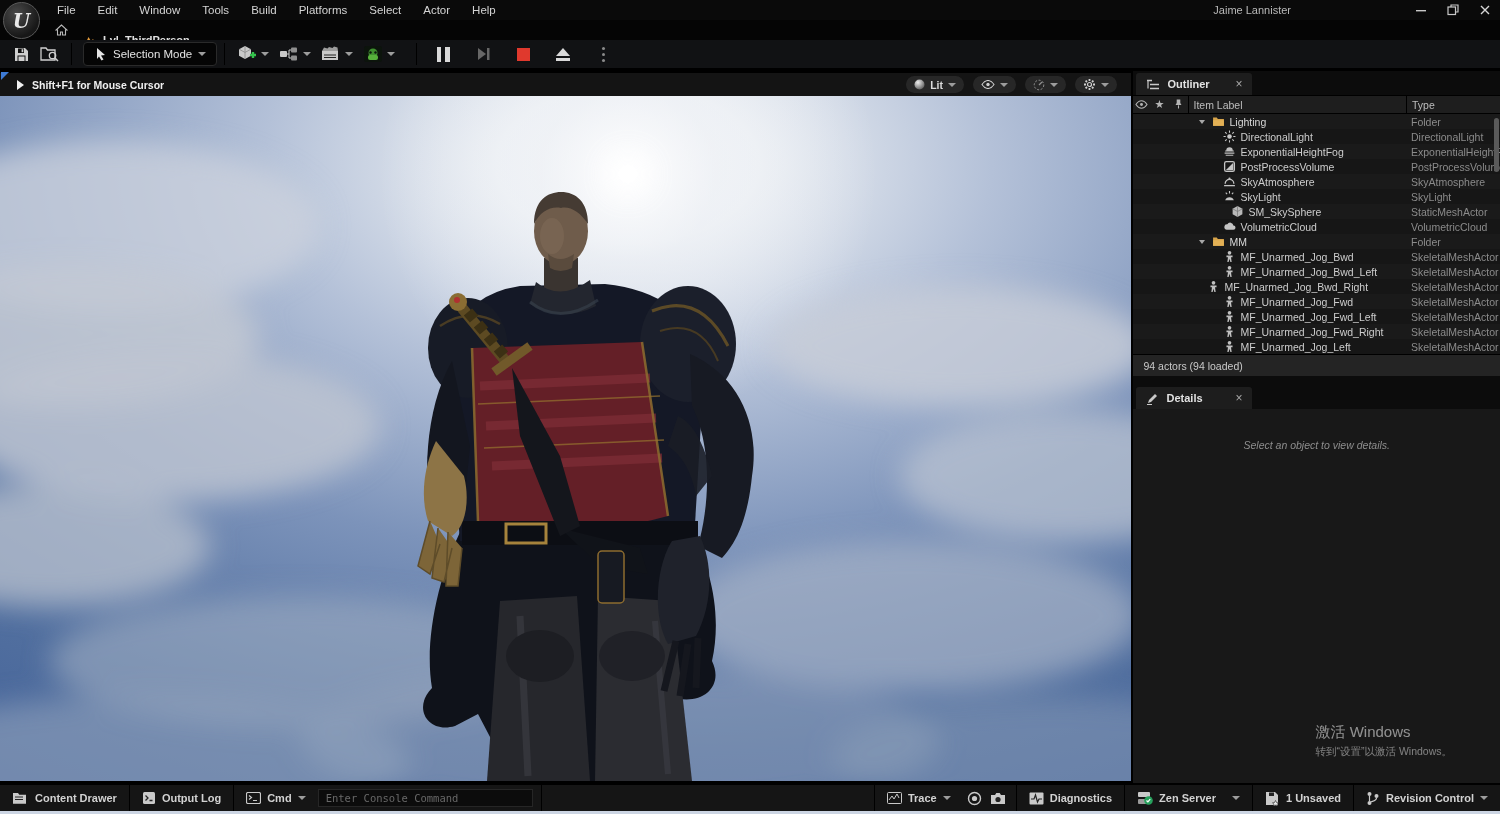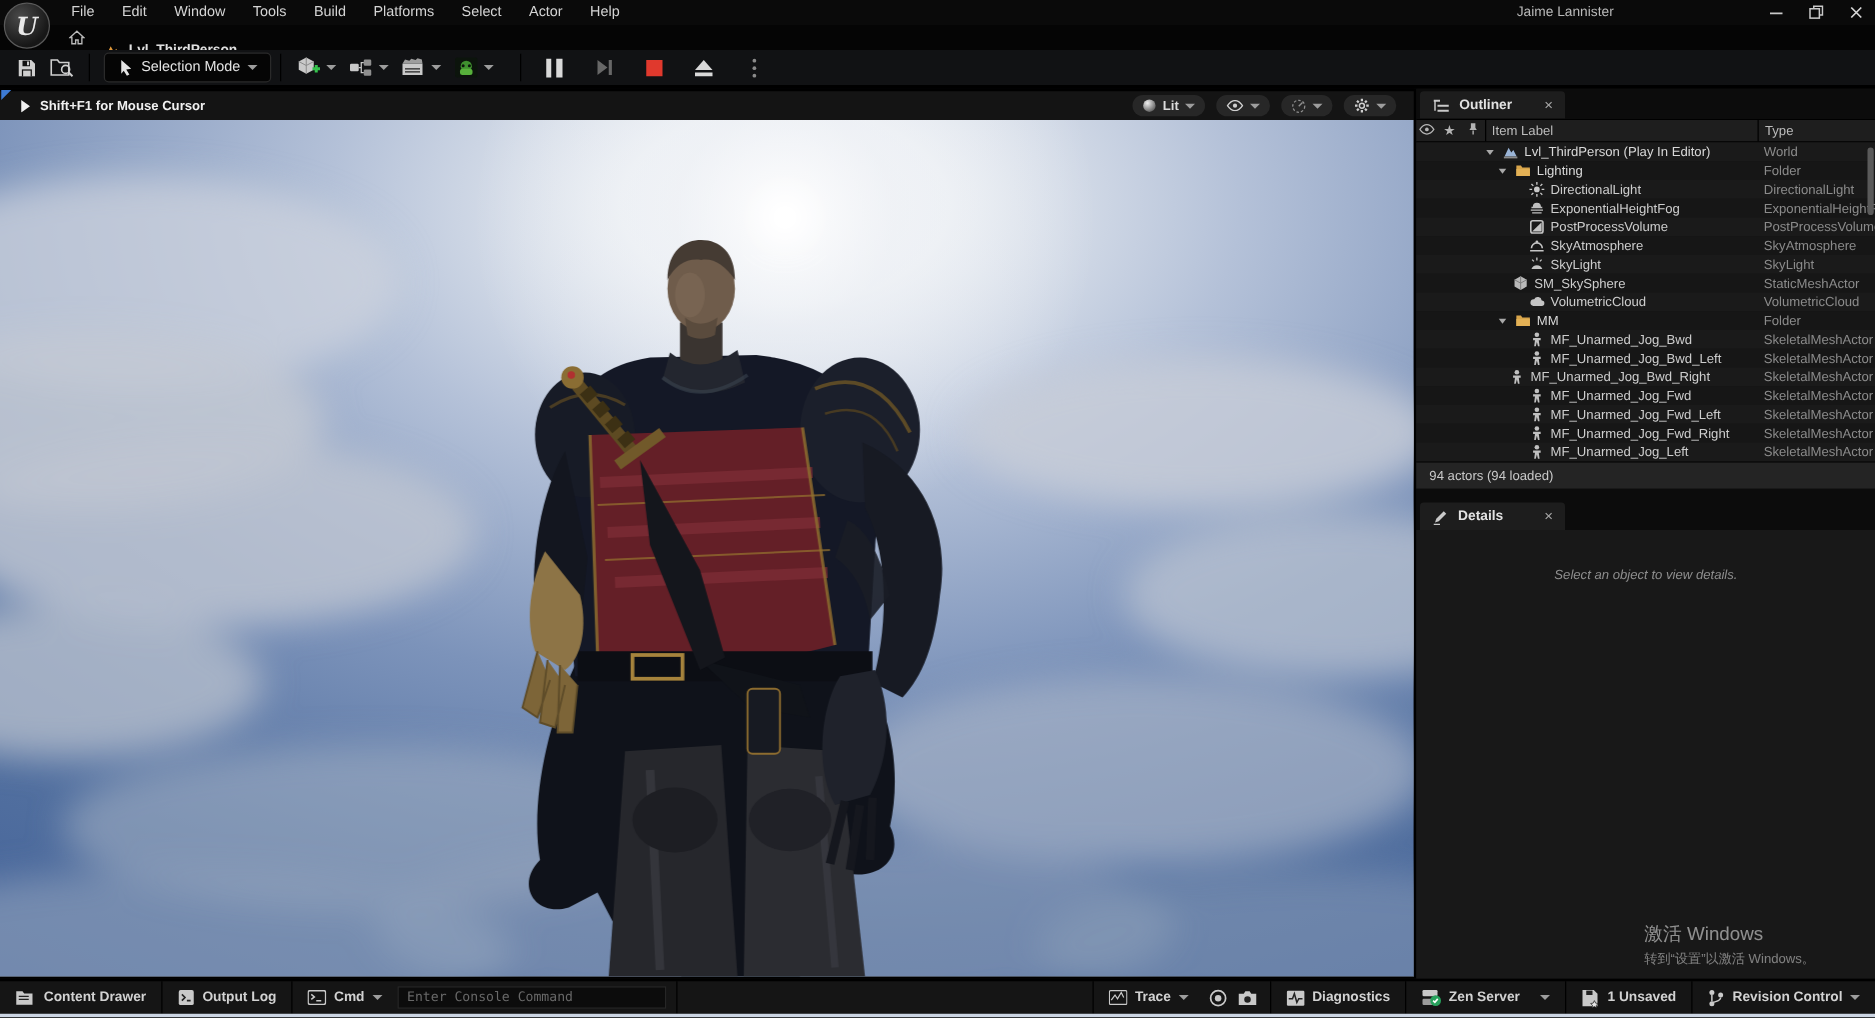--- a/index.html
+++ b/index.html
@@ -409,33 +409,20 @@
         <span class="c-star">★</span>
         <span class="c-pin"><svg width="9" height="12" viewBox="0 0 10 12">
               <path d="M3 1h4v4l1.3 2H1.7L3 5z" fill="#b5b5b5"></path>
               <path d="M5 7.5V11" stroke="#b5b5b5" stroke-width="1.2"></path>
             </svg></span>
         <span class="c-label">Item Label</span>
         <span class="c-type">Type</span>
       </div>
       <div class="rows" id="outliner-rows">
           <div class="orow">
-            <span class="rlabel" style="padding-left: 56px;">
-              <span class="exp"></span>
-              <span class="ric">
-                <svg viewBox="0 0 12 12">
-                  <path d="M1.5 9.5 4.5 3l2 3.4L8 4.6l2.5 4.9z" fill="#9ab4d6"></path>
-                  <rect x="1" y="9.5" width="10" height="1.3" fill="#8a8a8a"></rect>
-                </svg>
-              </span>
-              <span style="color: rgb(216, 216, 216);">Lvl_ThirdPerson (Play In Editor)</span>
-            </span>
-            <span class="rtype">World</span>
-          </div>
-          <div class="orow">
             <span class="rlabel" style="padding-left: 66px;">
               <span class="exp"></span>
               <span class="ric">
                 <svg viewBox="0 0 12 12">
                   <path d="M1 2.2h3.4l1 1.4H11V10H1z" fill="#d7a44a"></path>
                   <path d="M1 4.8h10V10H1z" fill="#e2b055"></path>
                 </svg>
               </span>
               <span style="color: rgb(216, 216, 216);">Lighting</span>
             </span>
@@ -503,21 +490,21 @@
                 <svg viewBox="0 0 12 12">
                   <path d="M2 9.5a4.2 4.2 0 0 1 8 0z" fill="#c4c4c4"></path>
                   <path d="M6 1v2.2M2.5 2.5l1.3 1.3M9.5 2.5 8.2 3.8" stroke="#c4c4c4"></path>
                 </svg>
               </span>
               <span>SkyLight</span>
             </span>
             <span class="rtype">SkyLight</span>
           </div>
           <div class="orow">
-            <span class="rlabel" style="padding-left: 63px;">
+            <span class="rlabel" style="padding-left: 84px;">
               <span class="noexp"></span>
               <span class="ric">
                 <svg viewBox="0 0 12 12">
                   <path d="M6 1l4.5 2.5v5L6 11 1.5 8.5v-5z" fill="#b9b9b9"></path>
                   <path d="M6 1v10M1.5 3.5 6 6l4.5-2.5" stroke="#7a7a7a" stroke-width=".7" fill="none"></path>
                 </svg>
               </span>
               <span>SM_SkySphere</span>
             </span>
             <span class="rtype">StaticMeshActor</span>

